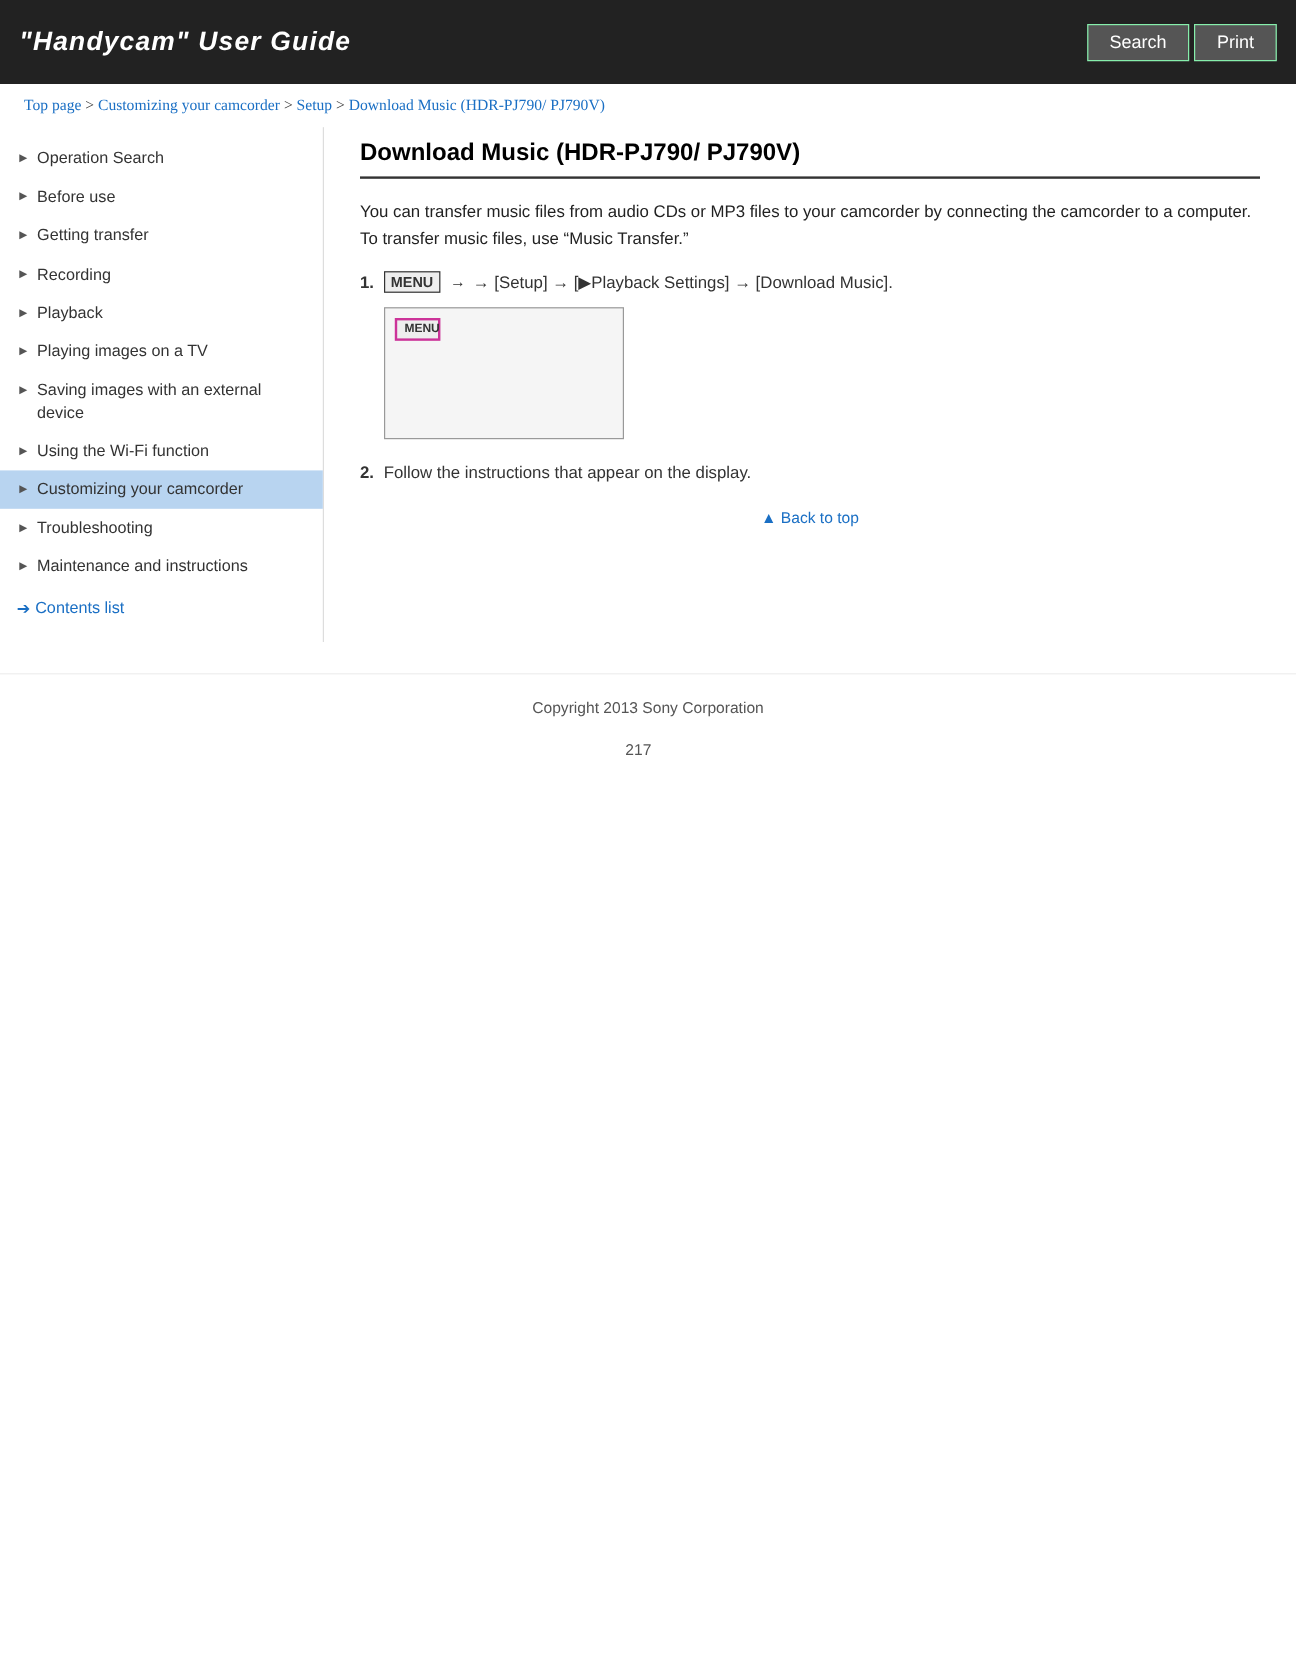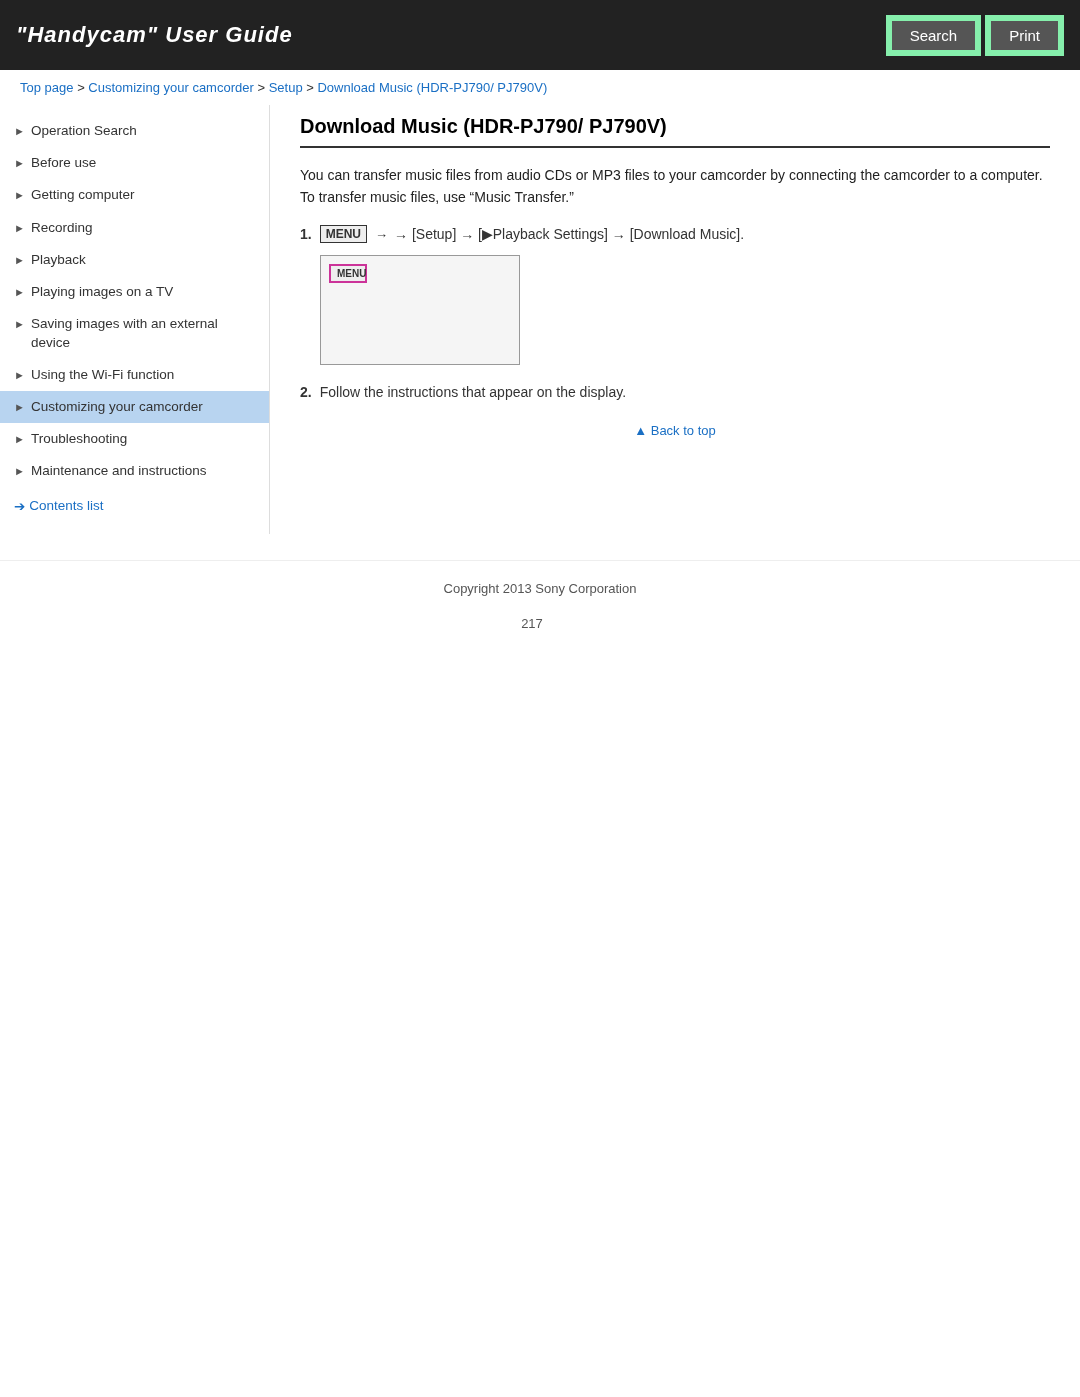--- a/index.html
+++ b/index.html
@@ -28,31 +28,32 @@
       font-style: italic;
       letter-spacing: 1px;
     }
     .header-buttons {
       display: flex;
       gap: 4px;
     }
     .header-btn {
       background: #555;
       color: #fff;
-      border: 6px solid #86efac;
+      border: 1px solid #86efac;
       padding: 6px 18px;
       font-size: 15px;
       cursor: pointer;
     }
 
     
     .breadcrumb {
       padding: 10px 20px;
       font-size: 13px;
       color: #1a6fc4;
+      font-family: Liberation Serif, serif;
     }
     .breadcrumb a {
       color: #1a6fc4;
       text-decoration: none;
     }
     .breadcrumb span { color: #333; }
 
     
     .main-layout {
       display: flex;
@@ -246,21 +247,21 @@
     <div class="sidebar-item">
       <span class="sidebar-arrow">►</span>
       <span class="sidebar-label">Operation Search</span>
     </div>
     <div class="sidebar-item">
       <span class="sidebar-arrow">►</span>
       <span class="sidebar-label">Before use</span>
     </div>
     <div class="sidebar-item">
       <span class="sidebar-arrow">►</span>
-      <span class="sidebar-label">Getting computer</span>
+      <span class="sidebar-label">Getting transfer</span>
     </div>
     <div class="sidebar-item">
       <span class="sidebar-arrow">►</span>
       <span class="sidebar-label">Recording</span>
     </div>
     <div class="sidebar-item">
       <span class="sidebar-arrow">►</span>
       <span class="sidebar-label">Playback</span>
     </div>
     <div class="sidebar-item">

